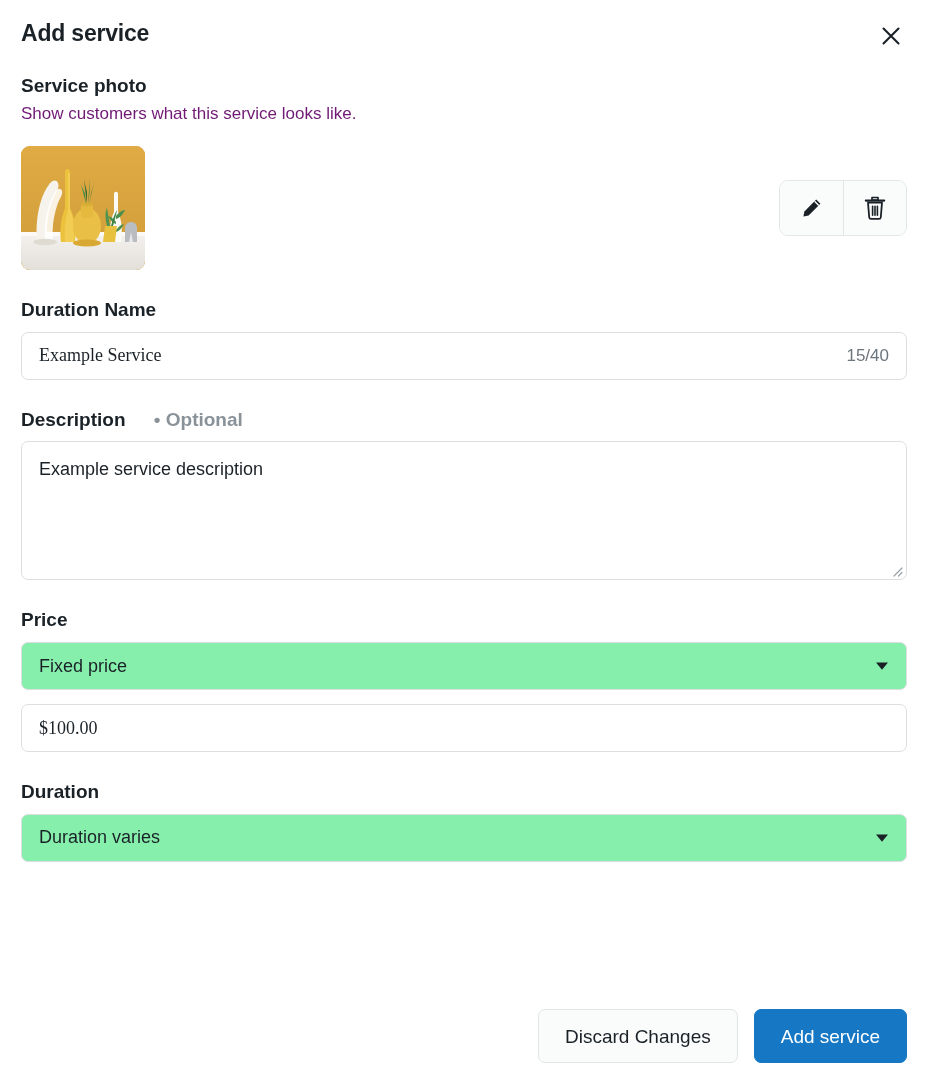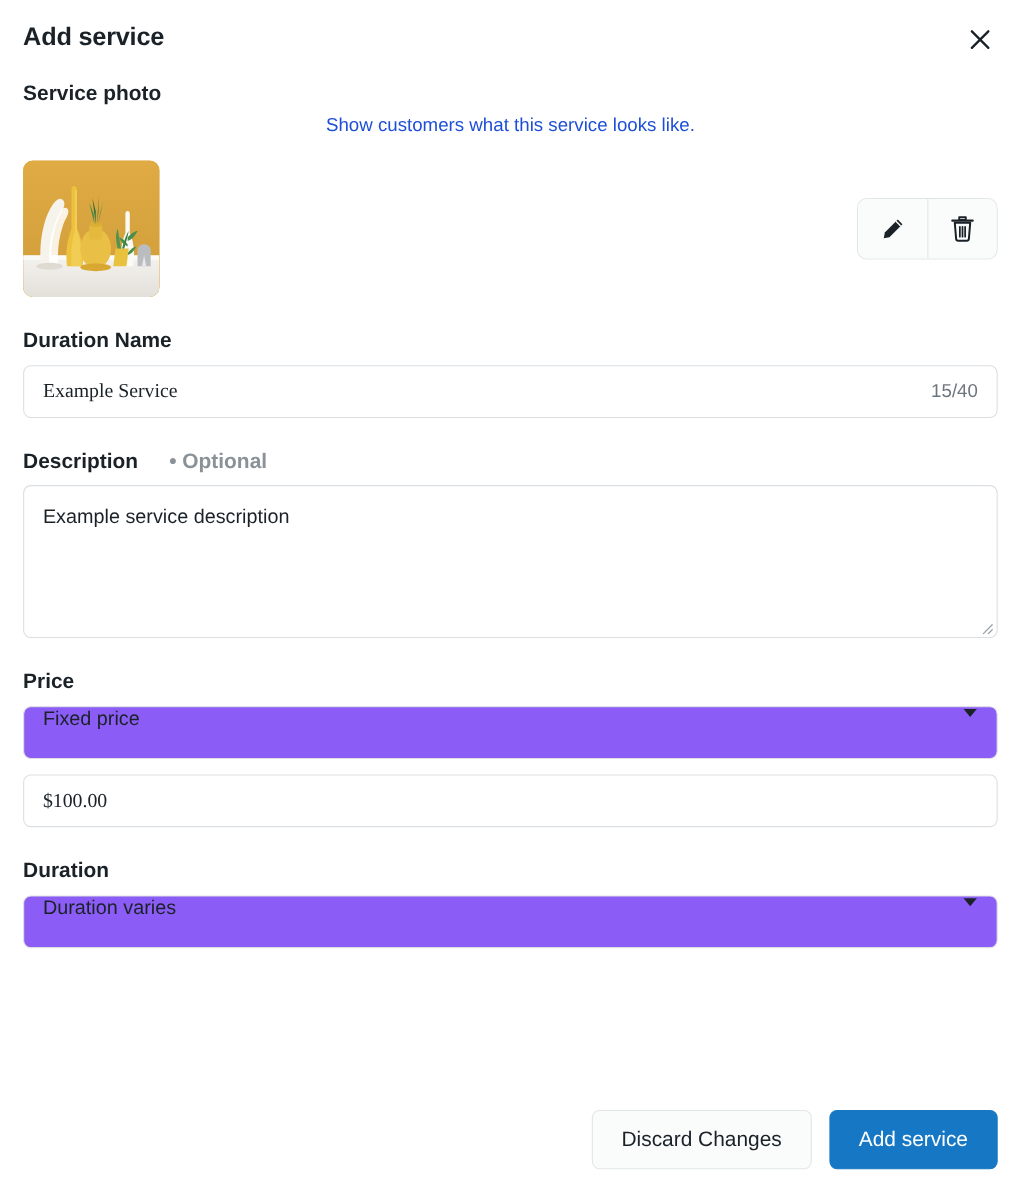--- a/index.html
+++ b/index.html
@@ -55,24 +55,23 @@
   
   .section-heading {
     font-size: 19px;
     font-weight: bold;
     color: #1a2228;
     margin: 20px 0 0 0;
     line-height: 1.25;
   }
   .section-sub {
     font-size: 17px;
-    color: #1d4ed8;
+    color: #701a75;
     margin: 5px 0 0 0;
     line-height: 1.3;
-    text-align: center;
   }
 
   .photo-row {
     display: flex;
     align-items: center;
     justify-content: space-between;
     margin-top: 21px;
     height: 124px;
   }
 
@@ -185,22 +184,23 @@
     pointer-events: none;
     color: #9aa1a7;
   }
 
   .select-wrap {
     position: relative;
     width: 100%;
     height: 48px;
     border: 1px solid #dcdfe2;
     border-radius: 7px;
-    background: #8b5cf6;
-    display: flex;
+    background: #86efac;
+    display: flex;
+    align-items: center;
     padding: 0 17px;
     cursor: pointer;
   }
   .select-value {
     font-size: 18px;
     color: #1a2228;
     flex: 1 1 auto;
   }
   .select-caret {
     flex: none;

